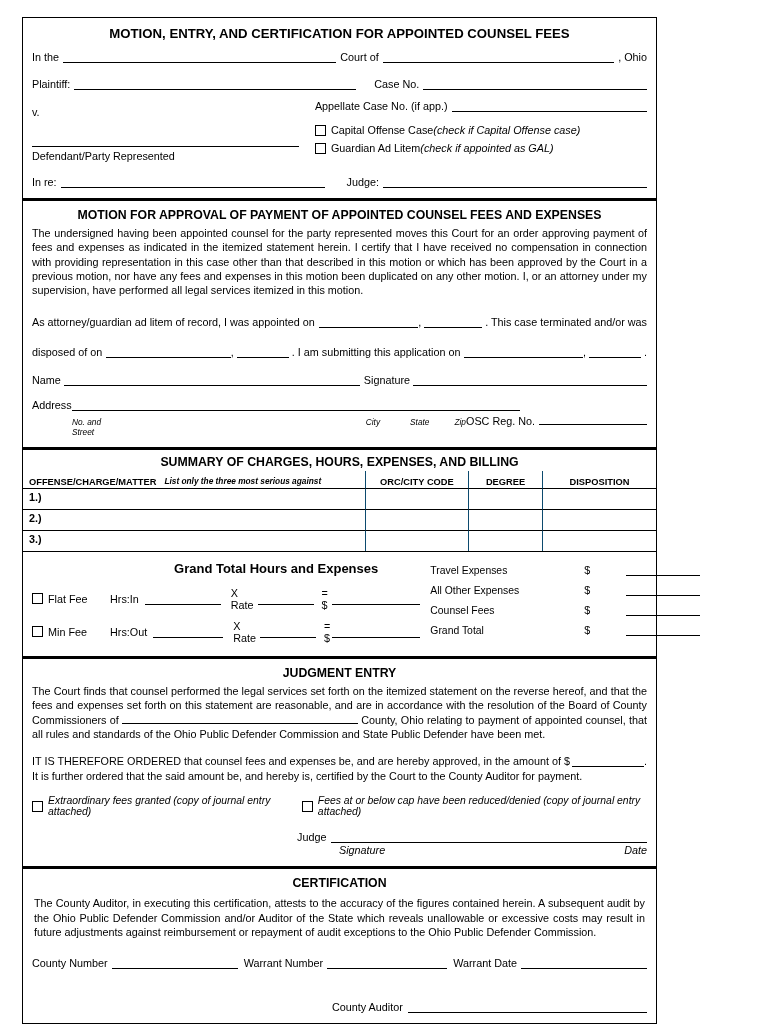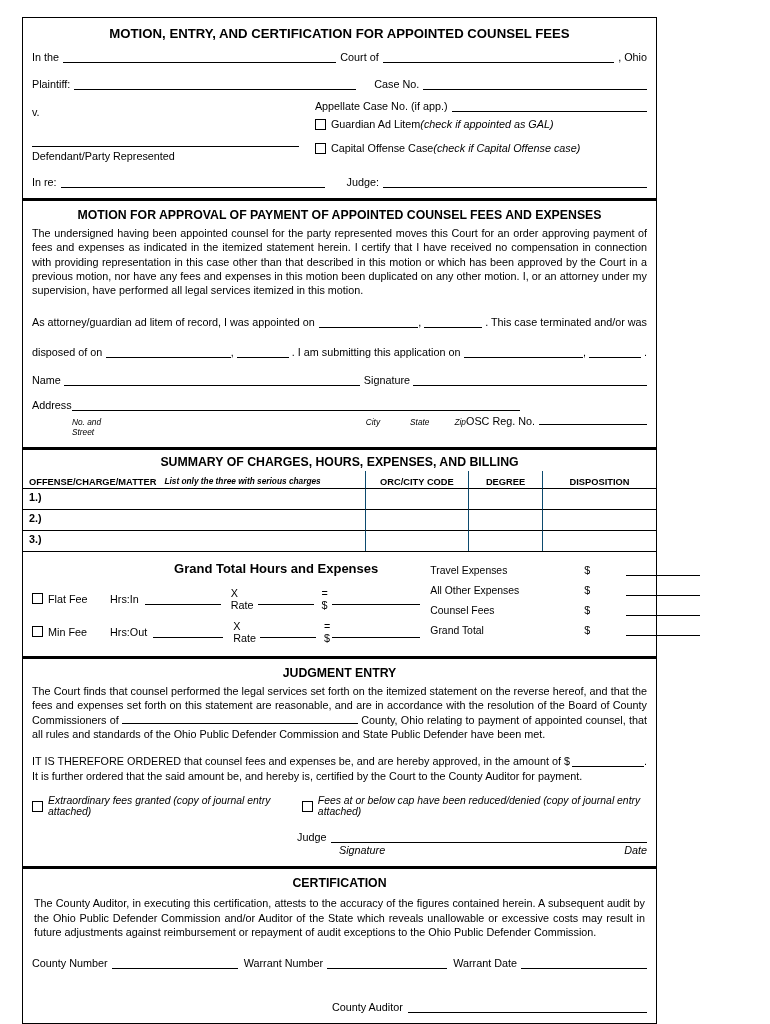--- a/index.html
+++ b/index.html
@@ -71,29 +71,29 @@
         <div style="width:46%;padding-right:16px">
           <div style="margin-top:7px">v.</div>
           <div class="fillline" style="margin-top:15px"></div>
           <div style="margin-top:3px">Defendant/Party Represented</div>
         </div>
         <div style="flex:1">
           <div class="line">
             <span class="lbl">Appellate Case No. (if app.)</span>
             <span class="fill" style="margin-left:4px"></span>
           </div>
+          <div class="line vcenter" style="margin-top:12px">
+            <span class="cb"></span>
+            <span>Capital Offense Case </span>
+            <span class="ital">(check if Capital Offense case)</span>
+          </div>
           <div class="line vcenter" style="margin-top:6px">
             <span class="cb"></span>
             <span>Guardian Ad Litem </span>
             <span class="ital">(check if appointed as GAL)</span>
-          </div>
-          <div class="line vcenter" style="margin-top:12px">
-            <span class="cb"></span>
-            <span>Capital Offense Case </span>
-            <span class="ital">(check if Capital Offense case)</span>
           </div>
         </div>
       </div>
 
       <div class="line" style="margin-top:13px">
         <span class="lbl">In re:</span>
         <span class="fill" style="margin-left:4px"></span>
         <span class="fx" style="width:22px"></span>
         <span class="lbl">Judge:</span>
         <span class="fill" style="margin-left:4px"></span>
@@ -148,21 +148,21 @@
       </div>
     </div>
 
     <div class="section sum-section">
       <div class="sec-title">SUMMARY OF CHARGES, HOURS, EXPENSES, AND BILLING</div>
 
       <div class="sumwrap">
         <div class="srow shead">
           <div class="scell">
             <span>OFFENSE/CHARGE/MATTER</span>
-            <span class="small ital" style="margin-left:8px;padding-bottom:1px">List only the three with serious charges</span>
+            <span class="small ital" style="margin-left:8px;padding-bottom:1px">List only the three most serious against</span>
           </div>
           <div class="scell center">ORC/CITY CODE</div>
           <div class="scell center">DEGREE</div>
           <div class="scell center">DISPOSITION</div>
         </div>
         <div class="srow sbody">
           <div class="scell">1.)</div>
           <div class="scell"></div>
           <div class="scell"></div>
           <div class="scell"></div>

